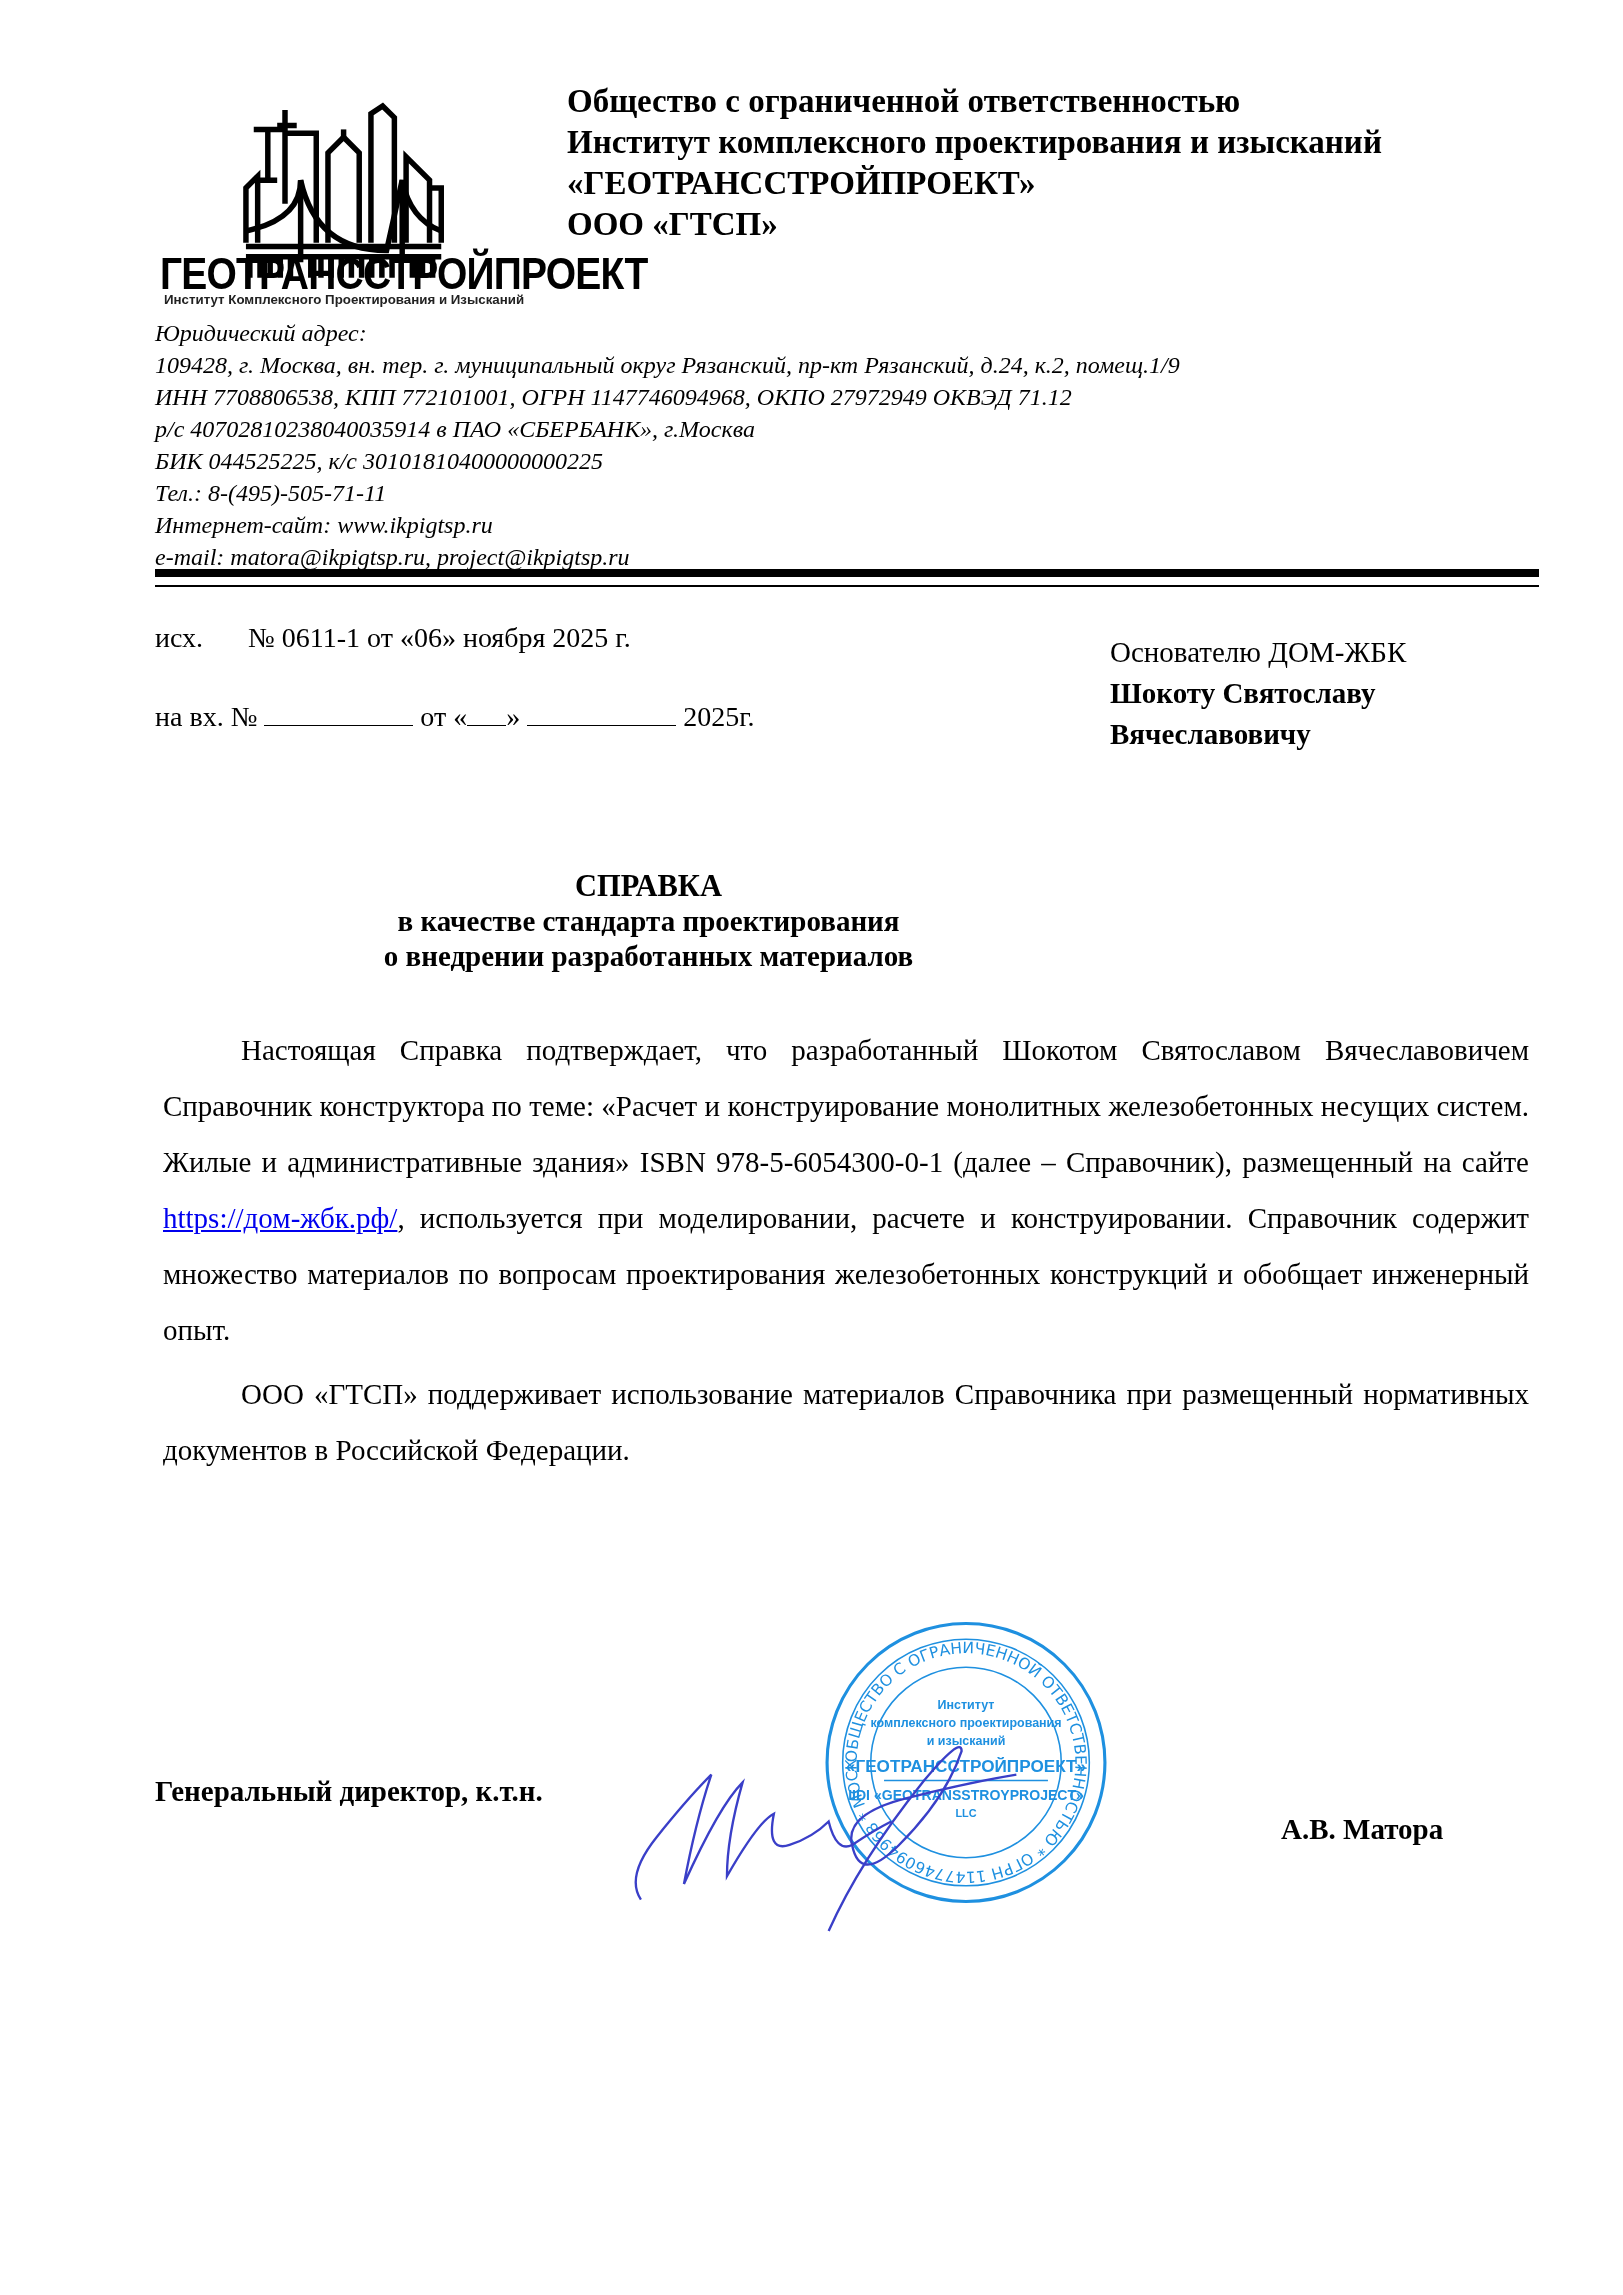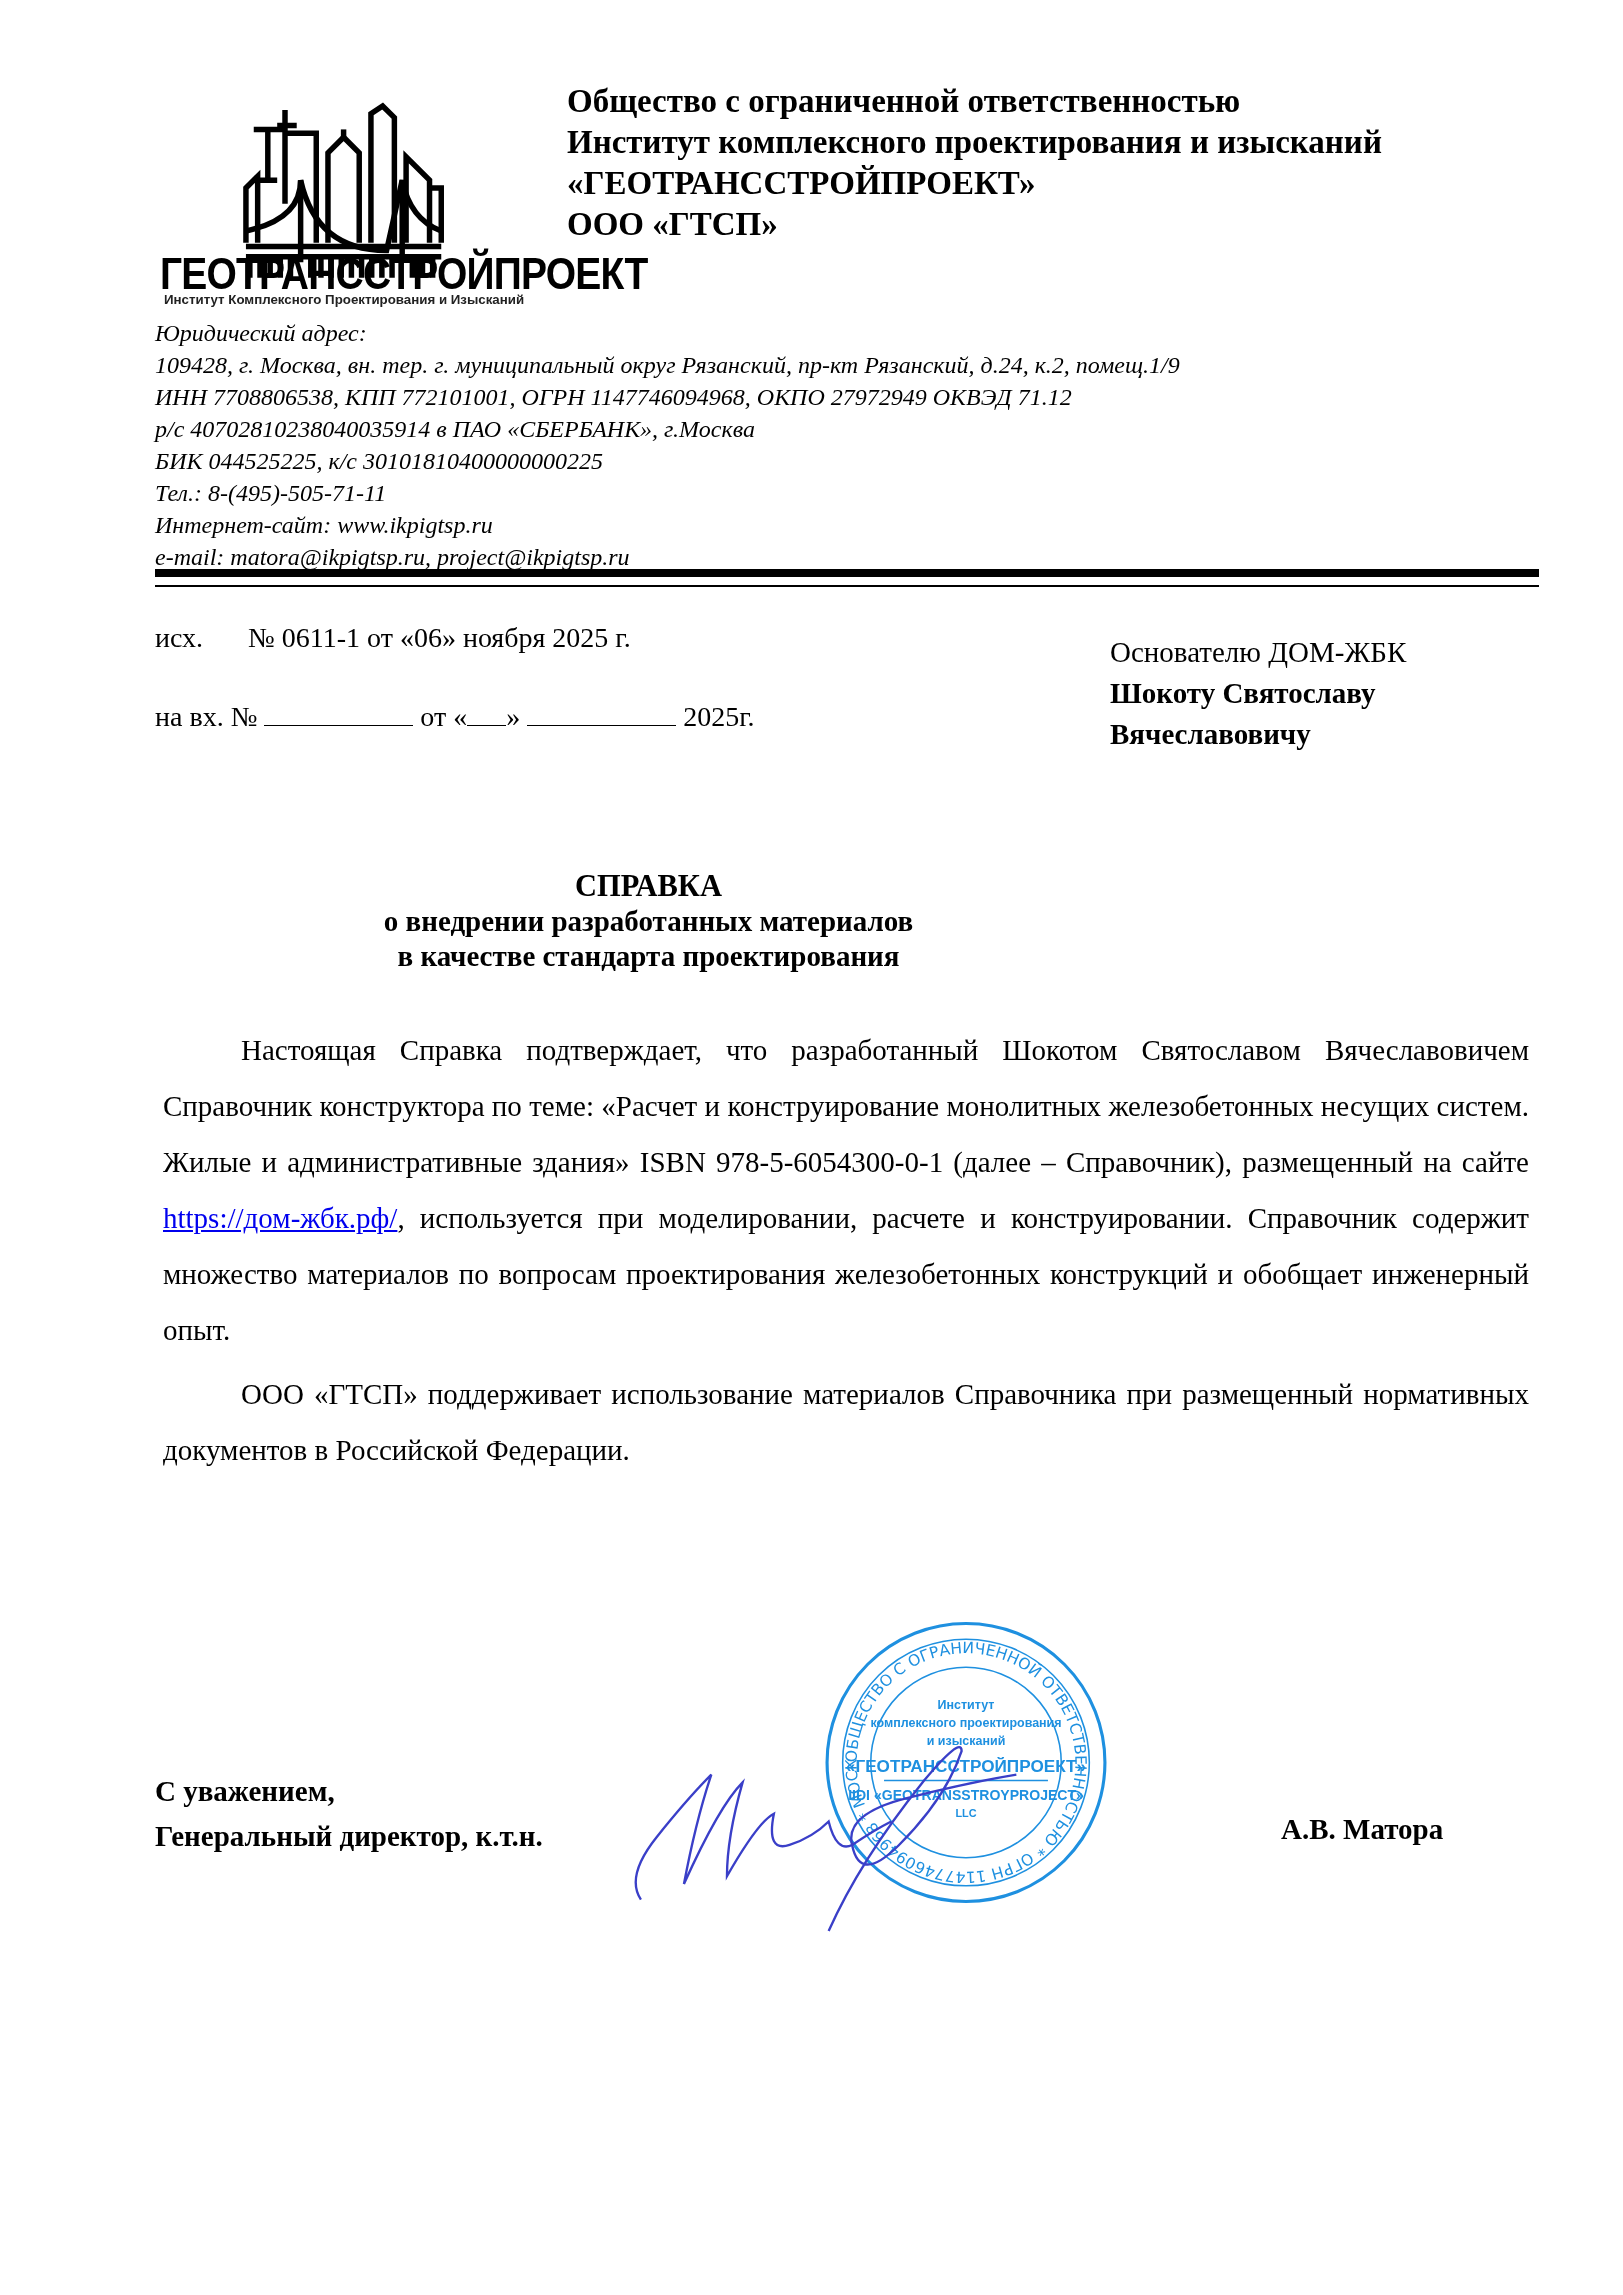--- a/index.html
+++ b/index.html
@@ -112,22 +112,22 @@
 </div>
 
 <div class="abs addressee">
   <div>Основателю ДОМ-ЖБК</div>
   <div class="b">Шокоту Святославу</div>
   <div class="b">Вячеславовичу</div>
 </div>
 
 <div class="abs title">
   <div class="t1">СПРАВКА</div>
+  <div>в качестве стандарта проектирования</div>
   <div>о внедрении разработанных материалов</div>
-  <div>в качестве стандарта проектирования</div>
 </div>
 
 <div class="abs body">
   <p><span>Настоящая Справка подтверждает, что разработанный Шокотом Святославом Вячеславовичем Справочник конструктора по теме: «Расчет и конструирование монолитных железобетонных несущих систем. Жилые и административные здания» ISBN  978-5-6054300-0-1 (далее – Справочник), размещенный на сайте </span><a href="#">https://дом-жбк.рф/</a><span>, используется при моделировании, расчете и конструировании. Справочник содержит множество материалов по вопросам проектирования железобетонных конструкций и обобщает инженерный опыт.</span></p>
   <p>ООО «ГТСП» поддерживает использование материалов Справочника при размещенный нормативных документов в Российской Федерации.</p>
 </div>
 
 <svg id="stamp" class="abs" viewBox="0 0 440 360">
   <defs>
     <path id="ringPath" d="M220 180 m-140 0 a140 140 0 1 1 280 0 a140 140 0 1 1 -280 0"></path>
@@ -151,17 +151,16 @@
     <text x="220" y="250" font-size="14">LLC</text>
   </g>
 </svg>
 
 <svg id="signature" class="abs" viewBox="0 0 560 300" fill="none" stroke="#3a3fc8" stroke-width="3">
   <path d="M60 250 Q40 220 80 170 Q120 120 150 90 Q130 150 115 230 Q160 130 190 100 Q170 170 170 220 Q210 150 230 140 Q220 190 250 180 Q280 170 300 150 Q310 190 330 180 Q360 160 380 150"></path>
   <path d="M300 290 Q340 200 420 100 Q470 40 470 60 Q450 120 390 180 Q340 230 330 180 Q320 140 400 120 Q480 100 540 90"></path>
 </svg>
 
 <div class="abs closing">
-  <div>С уважением,</div>
   <div>Генеральный директор, к.т.н.</div>
 </div>
 <div class="abs signer">А.В. Матора</div>
 
 
 </body></html>

